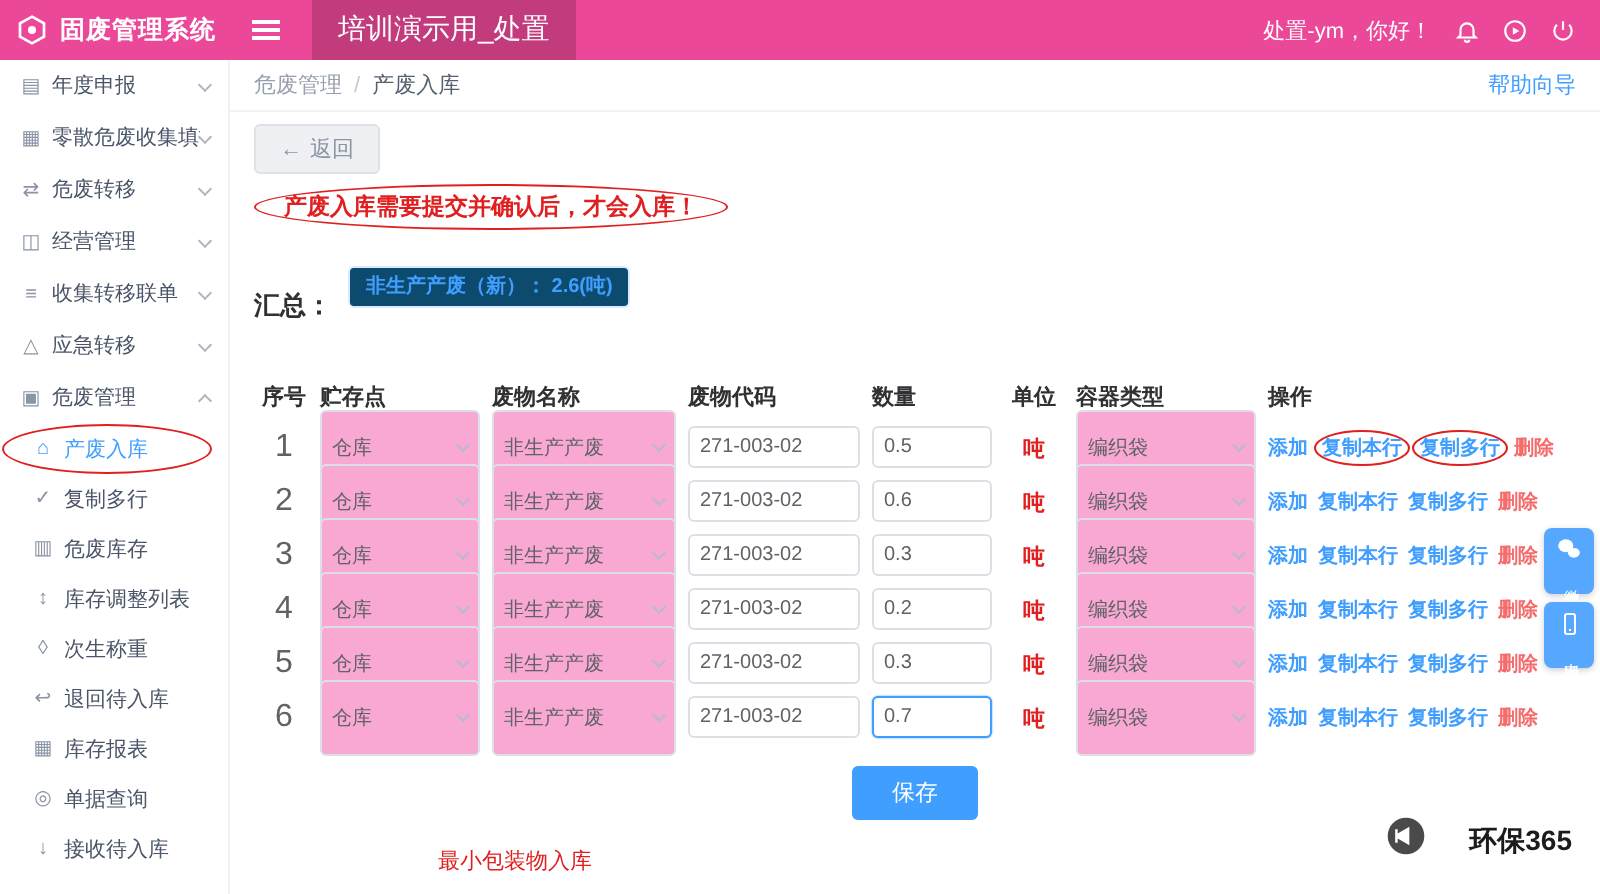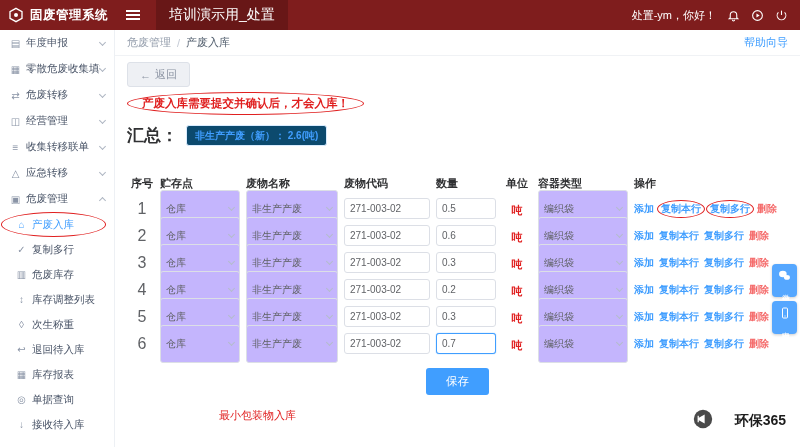--- a/index.html
+++ b/index.html
@@ -1,20 +1,20 @@
 <!DOCTYPE html>
 <html><head>
 <meta charset="utf-8">
 <style>
   * { margin:0; padding:0; box-sizing:border-box; }
   body { font-family:"Liberation Sans","DejaVu Sans",sans-serif; background:#e9ebee; }
   .page { position:relative; width:800px; height:447px; background:#fff; overflow:hidden; }
 
   
-  .header { position:absolute; top:0; left:0; right:0; height:30px; background:#7f1d1d; display:flex; align-items:center; color:#fff; z-index:5; }
+  .header { position:absolute; top:0; left:0; right:0; height:30px; background:#ec4899; display:flex; align-items:center; color:#fff; z-index:5; }
   .logo { margin-left:8px; display:flex; align-items:center; }
   .app-title { font-size:12.5px; font-weight:bold; margin-left:6px; letter-spacing:.5px; }
   .menu-icon { width:14px; height:2px; background:#fff; box-shadow:0 4px 0 #fff, 0 -4px 0 #fff; margin-left:18px; }
   .header-tab { margin-left:16px; height:30px; display:flex; align-items:center; padding:0 13px; background:rgba(0,0,0,.18); font-size:14px; cursor:pointer; }
   .header-right { margin-left:auto; display:flex; align-items:center; gap:11px; margin-right:12px; font-size:11px; }
   .h-icon { display:flex; align-items:center; cursor:pointer; }
 
   
   .sidebar { position:absolute; top:30px; left:0; width:115px; bottom:0; background:#fff; border-right:1px solid #edf0f4; overflow:hidden; }
   .sb-item { display:flex; align-items:center; height:26px; padding:0 6px 0 9px; cursor:pointer; color:#4a5568; }
@@ -42,36 +42,36 @@
   .notice { display:inline-block; color:#e02020; font-weight:bold; font-size:11.5px; border:1.6px solid #e02020; border-radius:50%; padding:3px 14px; }
 
   .form-row { display:flex; align-items:center; margin-top:6px; gap:6px; font-size:11px; color:#606266; }
   .fld { display:flex; align-items:center; height:24px; border:1px solid #dcdfe6; border-radius:3px; background:#fff; padding:0 6px; gap:4px; }
   .fld input { border:none; outline:none; font-size:10.5px; color:#606266; width:100%; background:transparent; }
   .fld input::placeholder { color:#c0c4cc; }
   .date-fld { width:142px; }
   .remark-fld { width:372px; margin-left:4px; }
 
   .summary-row { display:flex; align-items:center; margin-top:9px; gap:8px; }
-  .summary-label { font-size:17px; font-weight:bold; color:#303133; }
+  .summary-label { font-size:13px; font-weight:bold; color:#303133;margin-top:20px; }
   .summary-badge { background:#0c4a6e; border:1px solid #d9ecff; color:#409eff; font-size:10px; padding:2.5px 8px; border-radius:3px;font-weight:bold; }
 
   .tbl { margin-top:24px; color:#606266; }
   .tbl-header { display:flex; align-items:center; height:24px; font-weight:bold; color:#303133; font-size:11px; }
   .tbl-row { display:flex; align-items:center; height:27px; }
   .c { padding:0 3px; flex:none; }
   .col-no { width:30px; text-align:center; }
   .col-storage { width:86px; }
   .col-name { width:98px; }
   .col-code { width:92px; }
   .col-qty { width:66px; }
   .col-unit { width:36px; text-align:center; }
   .col-cont { width:96px; }
   .col-ops { flex:1 1 auto; }
-  .sel { display:flex; align-items:center; justify-content:space-between; height:21px; border:1px solid #dcdfe6; border-radius:3px; padding:18px 5px; background:#c4b5fd; font-size:10px; color:#606266; cursor:pointer; }
+  .sel { display:flex; align-items:center; justify-content:space-between; height:21px; border:1px solid #dcdfe6; border-radius:3px; padding:18px 5px; background:#f9a8d4; font-size:10px; color:#606266; cursor:pointer; }
   .sel .caret { width:5px; height:5px; border-right:1.2px solid #b4bccc; border-bottom:1.2px solid #b4bccc; transform:rotate(45deg); margin-top:-2px; }
   .txt-input { width:100%; height:21px; border:1px solid #dcdfe6; border-radius:3px; padding:0 5px; font-size:10px; color:#606266; background:#fff; outline:none; }
   .txt-input.focused { border-color:#409eff; box-shadow:0 0 1px #409eff; }
   .unit { color:#e02020; font-weight:bold; font-size:11px; }
   .ops { display:flex; align-items:center; gap:5px; font-size:10px; white-space:nowrap;font-weight:bold; }
   .op { color:#409eff; cursor:pointer; text-decoration:none; }
   .op.del { color:#f56c6c; }
   .op.circled { border:1.5px solid #e02020; border-radius:50%; padding:1px 3px; margin:-1px -2px; }
 
   .save-btn { display:block; margin:11px auto 0; background:#409eff; color:#fff; border:none; border-radius:3px; font-size:11.5px; padding:6px 20px; cursor:pointer; }

